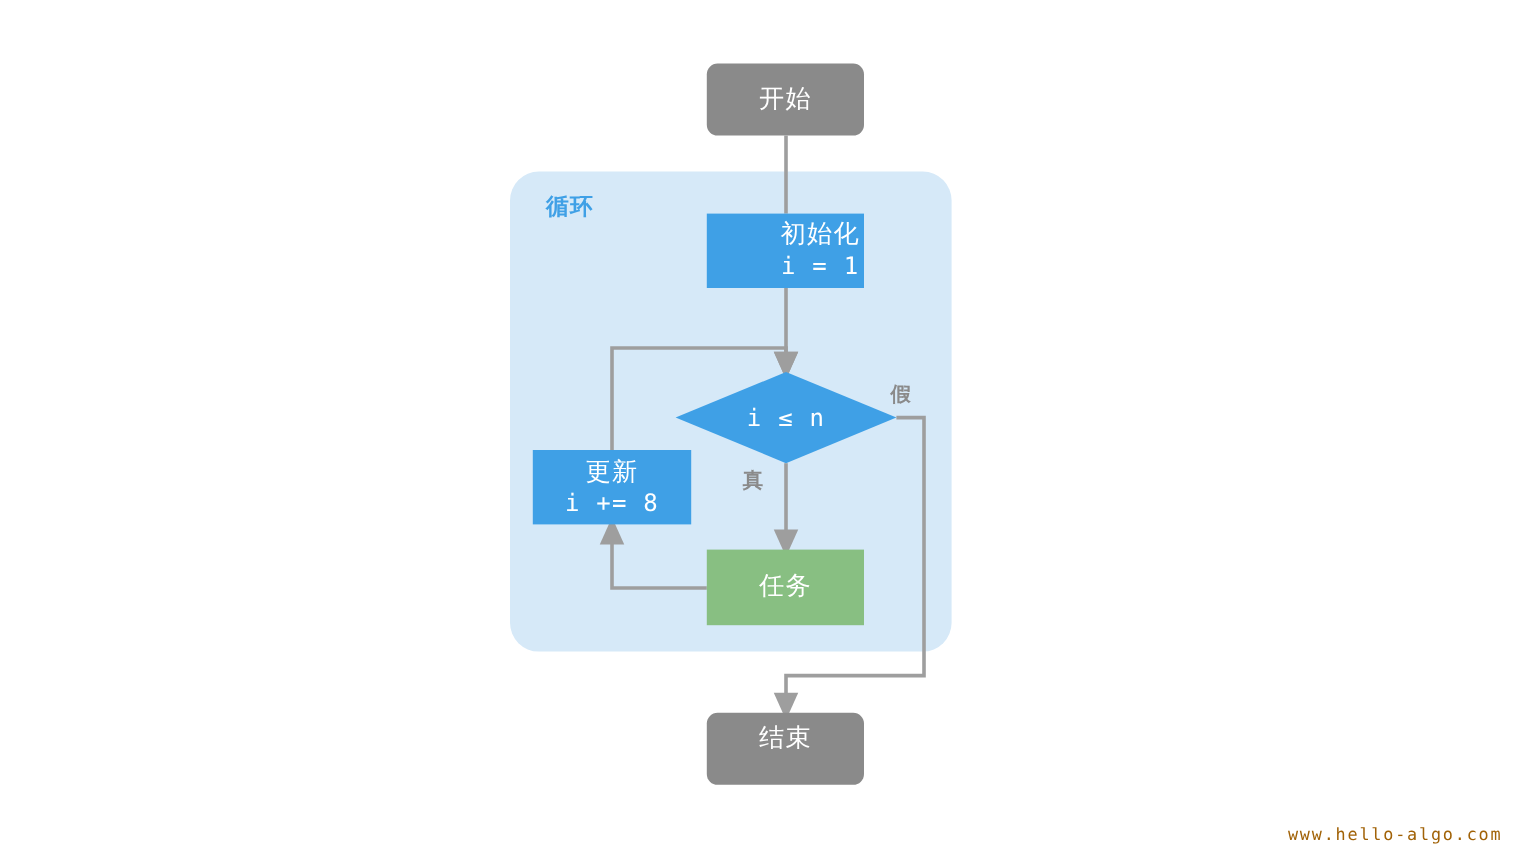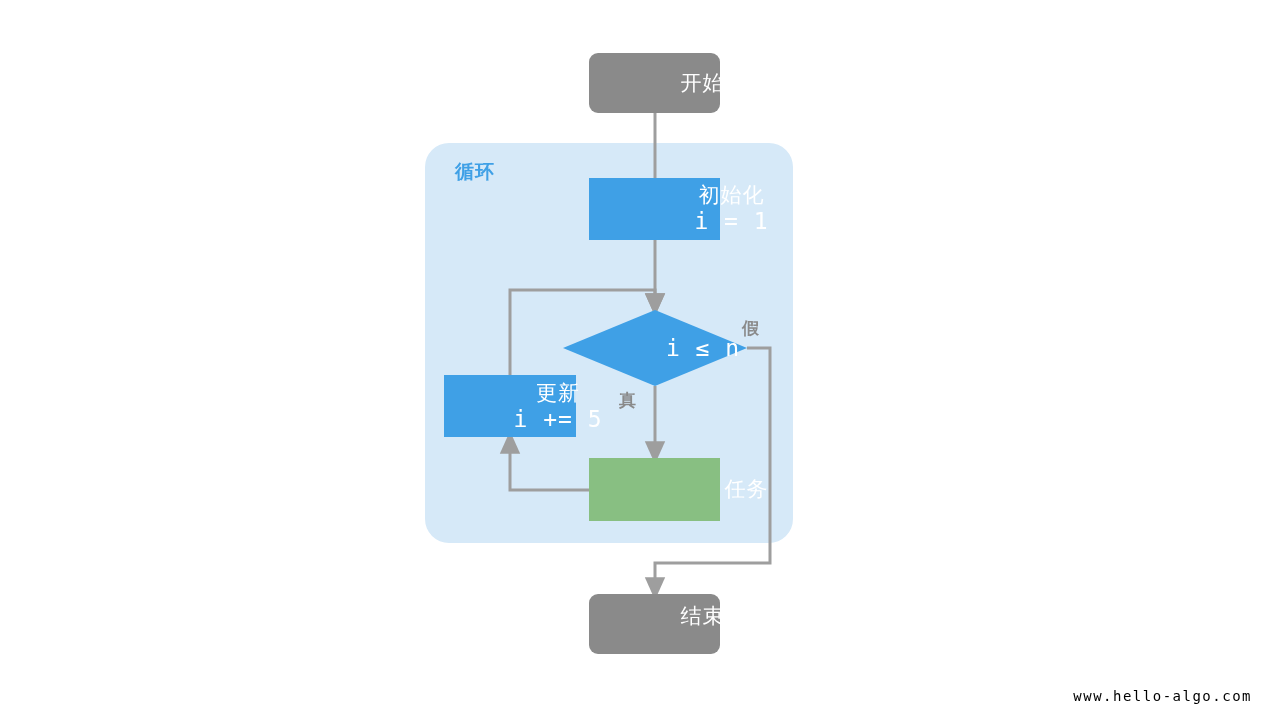--- a/index.html
+++ b/index.html
@@ -24,30 +24,29 @@
   .node-label {
     position: absolute;
     display: flex;
     flex-direction: column;
     align-items: center;
     justify-content: center;
     color: #ffffff;
     text-align: center;
     line-height: 1.18;
     pointer-events: none;
-    margin-left: 48px;
   }
   .label-cn {
     font-family: "Liberation Sans", "DejaVu Sans", sans-serif;
     font-size: 21px;
     letter-spacing: 1px;
   }
   .label-code {
     font-family: "DejaVu Sans Mono", "Liberation Mono", monospace;
-    font-size: 23px;
+    font-size: 20px;
     letter-spacing: 1px;
     margin-top: 1px;
   }
   .terminal-label {
     font-family: "Liberation Sans", "DejaVu Sans", sans-serif;
     font-size: 21px;
     letter-spacing: 1px;
     color: #ffffff;
   }
   .group-title {
@@ -65,21 +64,21 @@
     font-weight: bold;
     color: #8a8a8a;
     letter-spacing: 1px;
   }
   .watermark {
     position: absolute;
     right: 28px;
     bottom: 16px;
     font-family: "DejaVu Sans Mono", "Liberation Mono", monospace;
     font-size: 14px;
-    color: #000000;
+    color: #a16207;
     letter-spacing: 1.5px;
     margin-top: 45px;
   }
 </style>
 </head>
 <body>
 
 <svg id="canvas" viewBox="0 0 1280 720">
   <defs>
     <marker id="arrowhead" markerWidth="9" markerHeight="9" refX="4.2" refY="4.2" orient="auto" markerUnits="strokeWidth">
@@ -124,24 +123,24 @@
   <span class="label-cn">初始化</span>
   <span class="label-code">i = 1</span>
 </div>
 
 <div class="node-label" style="left:563px; top:310px; width:184px; height:76px;">
   <span class="label-code">i ≤ n</span>
 </div>
 
 <div class="node-label" style="left:444px; top:375px; width:132px; height:64px;">
   <span class="label-cn">更新</span>
-  <span class="label-code">i += 5</span>
+  <span class="label-code">i += 8</span>
 </div>
 
-<div class="node-label" style="left:589px; top:458px; width:131px; height:63px;padding-left:44px;">
+<div class="node-label" style="left:589px; top:458px; width:131px; height:63px;">
   <span class="label-cn">任务</span>
 </div>
 
 <div class="node-label" style="left:589px; top:594px; width:131px; height:44px;">
   <span class="terminal-label">结束</span>
 </div>
 
 <div class="edge-label" style="left:619px; top:389px;">真</div>
 <div class="edge-label" style="left:742px; top:317px;">假</div>
 

